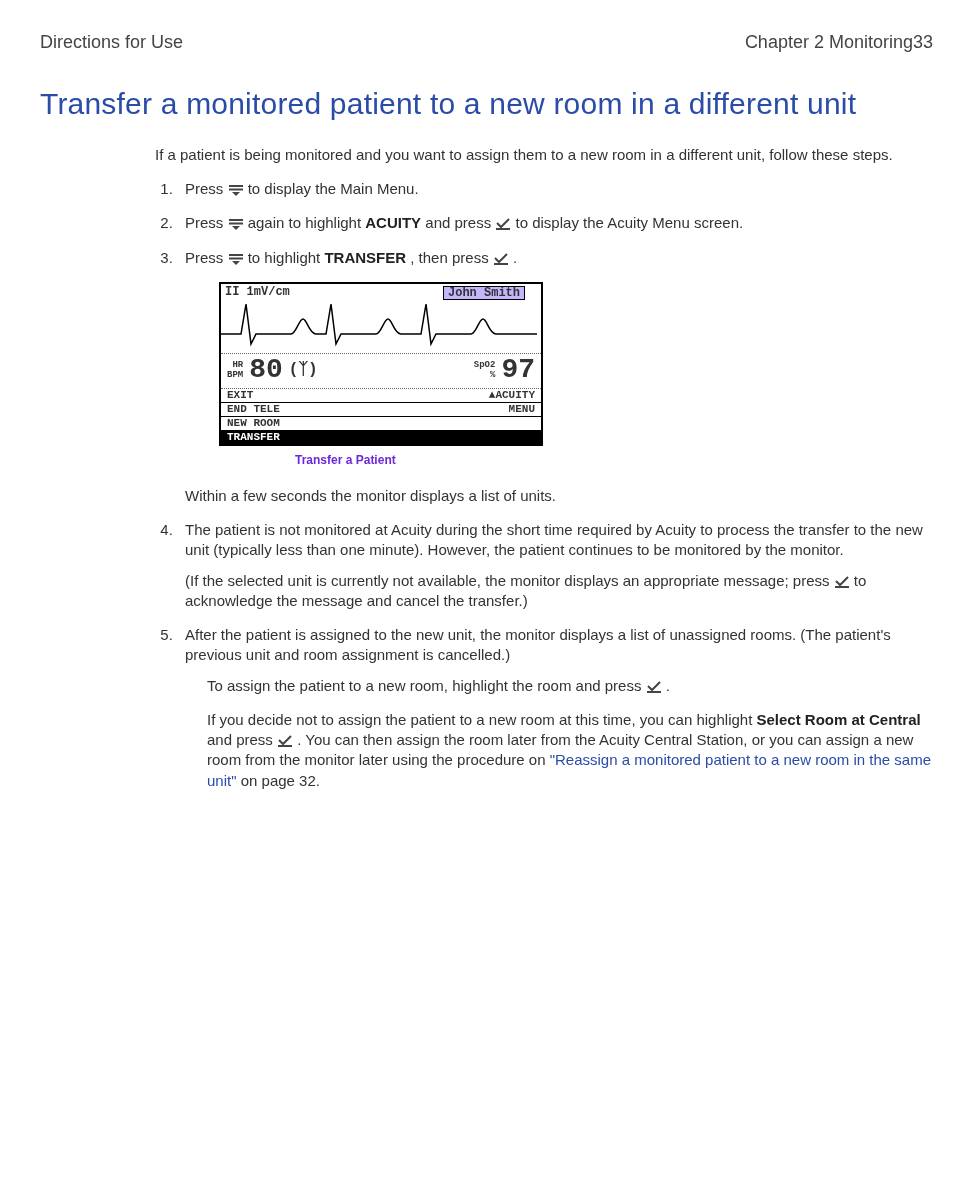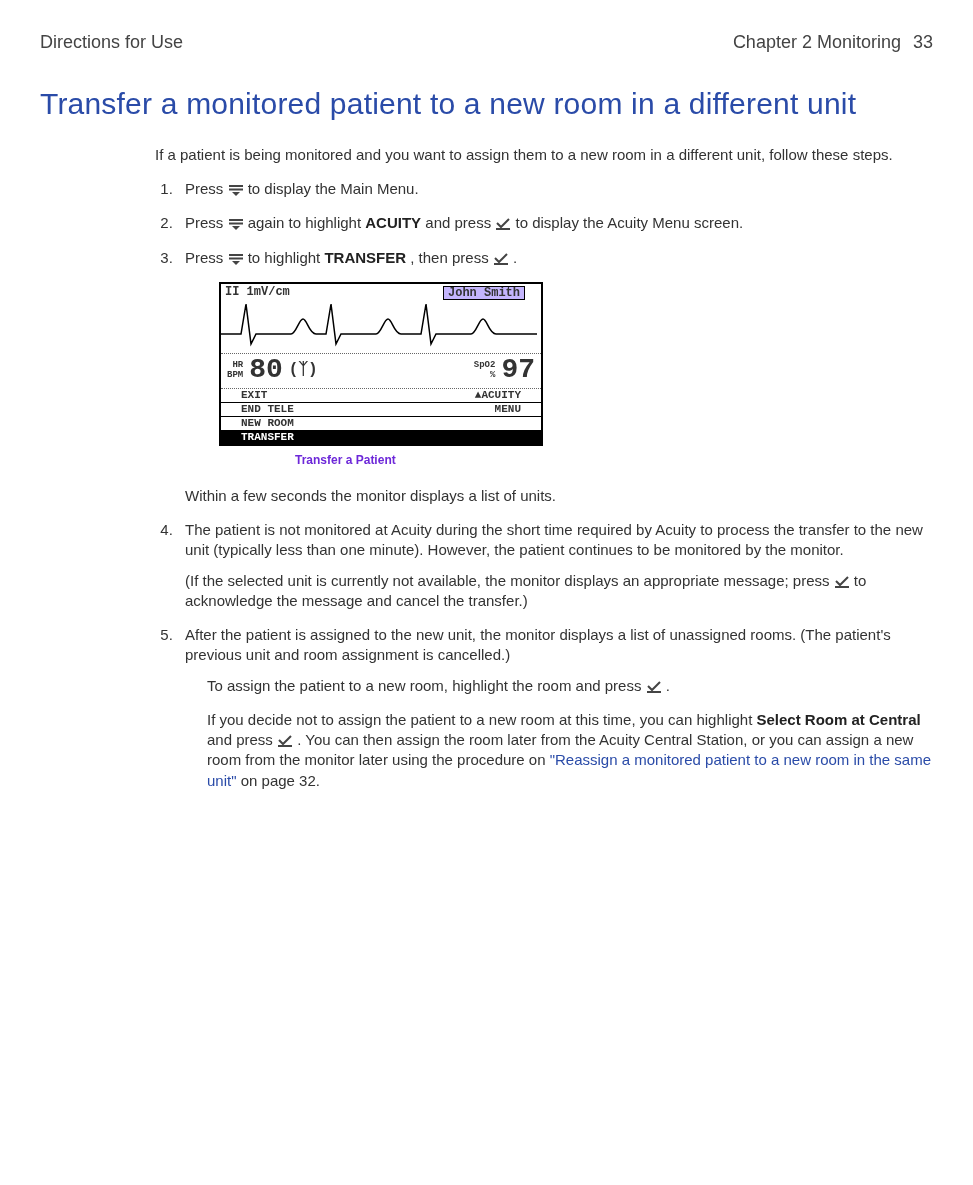--- a/index.html
+++ b/index.html
@@ -13,21 +13,21 @@
     line-height: 1.35;
   }
   .header {
     display: flex;
     justify-content: space-between;
     align-items: baseline;
     font-size: 18px;
     color: #444;
     margin-bottom: 30px;
   }
-  .header .right { display: flex; gap: 12px; }
+  .header .right { display: flex; gap: 0; }
   .header .page-num { font-weight: normal; }
   h1.section-title {
     color: #2a4ba8;
     font-weight: 300;
     font-size: 30px;
     margin: 0 0 20px 0;
     font-stretch: condensed;
     letter-spacing: .2px;
   }
   .body {
@@ -101,21 +101,21 @@
     font-size: 28px; font-weight: 900;
     font-family: "Courier New", monospace;
   }
   .antenna {
     display:inline-block; font-size: 16px; font-weight: bold;
   }
   .menu-rows { }
   .menu-rows .row {
     display: flex;
     justify-content: space-between;
-    padding: 1px 20px;
+    padding: 1px 6px;
     font-size: 11px;
     font-weight: bold;
     border-top: 1px solid #000;
   }
   .menu-rows .row.first { border-top: none; }
   .menu-rows .row.highlight {
     background: #000;
     color: #fff;
   }
   .caption {

